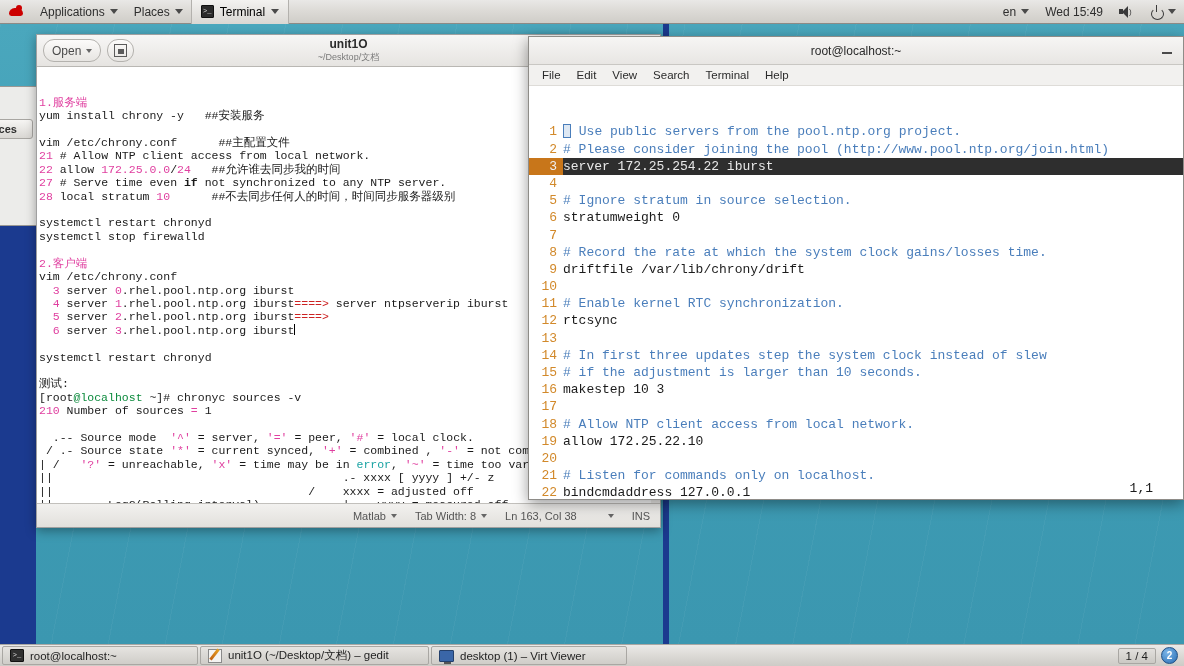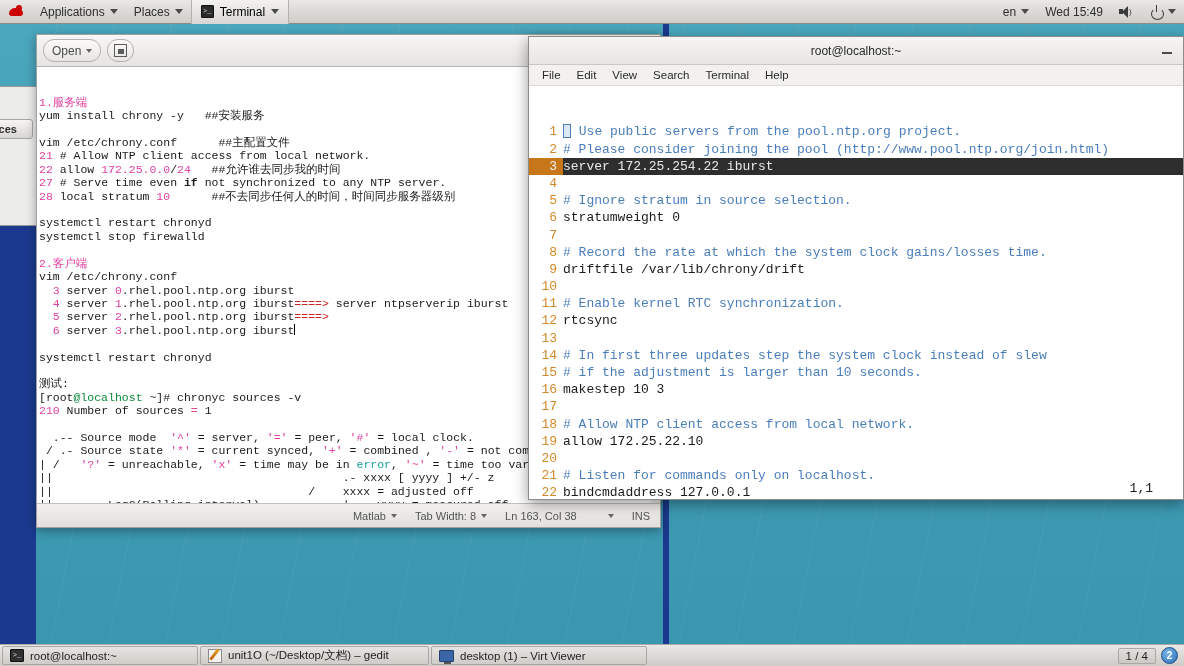--- a/index.html
+++ b/index.html
@@ -283,21 +283,21 @@
   }
   .tb-item {
     display: flex; align-items: center; gap: 6px;
     height: 19px; padding: 0 7px;
     font-size: 11.5px; color: #1f1f1f; white-space: nowrap;
     background: linear-gradient(180deg,#e6e4e1 0%, #cfcdc8 100%);
     border: 1px solid #a9a7a3; border-radius: 2px;
   }
   .tb-item.w1 { width: 196px; }
   .tb-item.w2 { width: 229px; }
-  .tb-item.w3 { width: 216px; }
+  .tb-item.w3 { width: 196px; }
   .tb-term-icon {
     width: 14px; height: 13px; background: #303030; border: 1px solid #111;
     border-radius: 1px; color: #ddd; font-family: "Liberation Mono", monospace;
     font-size: 7px; line-height: 11px; text-align: center;
   }
   .tb-gedit-icon {
     width: 14px; height: 14px; position: relative;
     background: #f4f3f1; border: 1px solid #8a8a8a;
   }
   .tb-gedit-icon:after {
@@ -378,20 +378,24 @@
 </div>
 
 <div id="gedit-window">
   <div id="gedit-header">
     <div class="g-btn">
       <span>Open</span>
       <span class="caret-sm"></span>
     </div>
     <div class="g-btn icon-only" style="margin-left:6px">
       <span class="g-icon-save-as"></span>
+    </div>
+    <div id="gedit-title-wrap">
+      <div id="gedit-title">unit1O</div>
+      <div id="gedit-subtitle">~/Desktop/文档</div>
     </div>
     <div class="g-btn" id="gedit-save-btn">
       <span>Save</span>
     </div>
   </div>
 
   <div id="gedit-body">
     <div id="gedit-lines"><div><span class="c-pink">1.服务端</span></div><div><span class="c-black">yum install chrony -y   </span><span class="c-black">##安装服务</span></div><div>&nbsp;</div><div><span class="c-black">vim </span><span class="c-black">/etc/chrony.conf</span><span class="c-black">      ##主配置文件</span></div><div><span class="c-pink">21 </span><span class="c-black"># Allow NTP client access from local network.</span></div><div><span class="c-pink">22 </span><span class="c-black">allow </span><span class="c-pink">172.25.0.0</span><span class="c-black">/</span><span class="c-pink">24</span><span class="c-black">   ##允许谁去同步我的时间</span></div><div><span class="c-pink">27 </span><span class="c-black"># Serve time even </span><span class="c-black c-bold">if</span><span class="c-black"> not synchronized to any NTP server.</span></div><div><span class="c-pink">28 </span><span class="c-black">local stratum </span><span class="c-pink">10</span><span class="c-black">      ##不去同步任何人的时间，时间同步服务器级别</span></div><div>&nbsp;</div><div><span class="c-black">systemctl restart chronyd</span></div><div><span class="c-black">systemctl stop firewalld</span></div><div>&nbsp;</div><div><span class="c-pink">2.客户端</span></div><div><span class="c-black">vim </span><span class="c-black">/etc/chrony.conf</span></div><div><span class="c-pink">  3 </span><span class="c-black">server </span><span class="c-pink">0</span><span class="c-black">.rhel.pool.ntp.org iburst</span></div><div><span class="c-pink">  4 </span><span class="c-black">server </span><span class="c-pink">1</span><span class="c-black">.rhel.pool.ntp.org iburst</span><span class="c-red">====&gt;</span><span class="c-black"> server ntpserverip iburst</span></div><div><span class="c-pink">  5 </span><span class="c-black">server </span><span class="c-pink">2</span><span class="c-black">.rhel.pool.ntp.org iburst</span><span class="c-red">====&gt;</span></div><div><span class="c-pink">  6 </span><span class="c-black">server </span><span class="c-pink">3</span><span class="c-black">.rhel.pool.ntp.org iburst</span><span class="cursor-bar"></span></div><div>&nbsp;</div><div><span class="c-black">systemctl restart chronyd</span></div><div>&nbsp;</div><div><span class="c-black">测试:</span></div><div><span class="c-black">[root</span><span class="c-green">@localhost</span><span class="c-black"> ~]# chronyc sources -v</span></div><div><span class="c-pink">210</span><span class="c-black"> Number of sources </span><span class="c-pink">=</span><span class="c-black"> 1</span></div><div>&nbsp;</div><div><span class="c-black">  .-- Source mode  </span><span class="c-pink">'^'</span><span class="c-black"> = server, </span><span class="c-pink">'='</span><span class="c-black"> = peer, </span><span class="c-pink">'#'</span><span class="c-black"> = local clock.</span></div><div><span class="c-black"> / .- Source state </span><span class="c-pink">'*'</span><span class="c-black"> = current synced, </span><span class="c-pink">'+'</span><span class="c-black"> = combined , </span><span class="c-pink">'-'</span><span class="c-black"> = not combi</span></div><div><span class="c-black">| /   </span><span class="c-pink">'?'</span><span class="c-black"> = unreachable, </span><span class="c-pink">'x'</span><span class="c-black"> = time may be in </span><span class="c-cyan">error</span><span class="c-black">, </span><span class="c-pink">'~'</span><span class="c-black"> = time too varia</span></div><div><span class="c-black">||                                          .- xxxx [ yyyy ] +/- z</span></div><div><span class="c-black">||                                     /    xxxx = adjusted off</span></div><div><span class="c-black">||        Log2(Polling interval) -.         |    yyyy = measured off</span></div></div>
     <div id="gedit-vscroll">
       <div class="thumb"></div>

